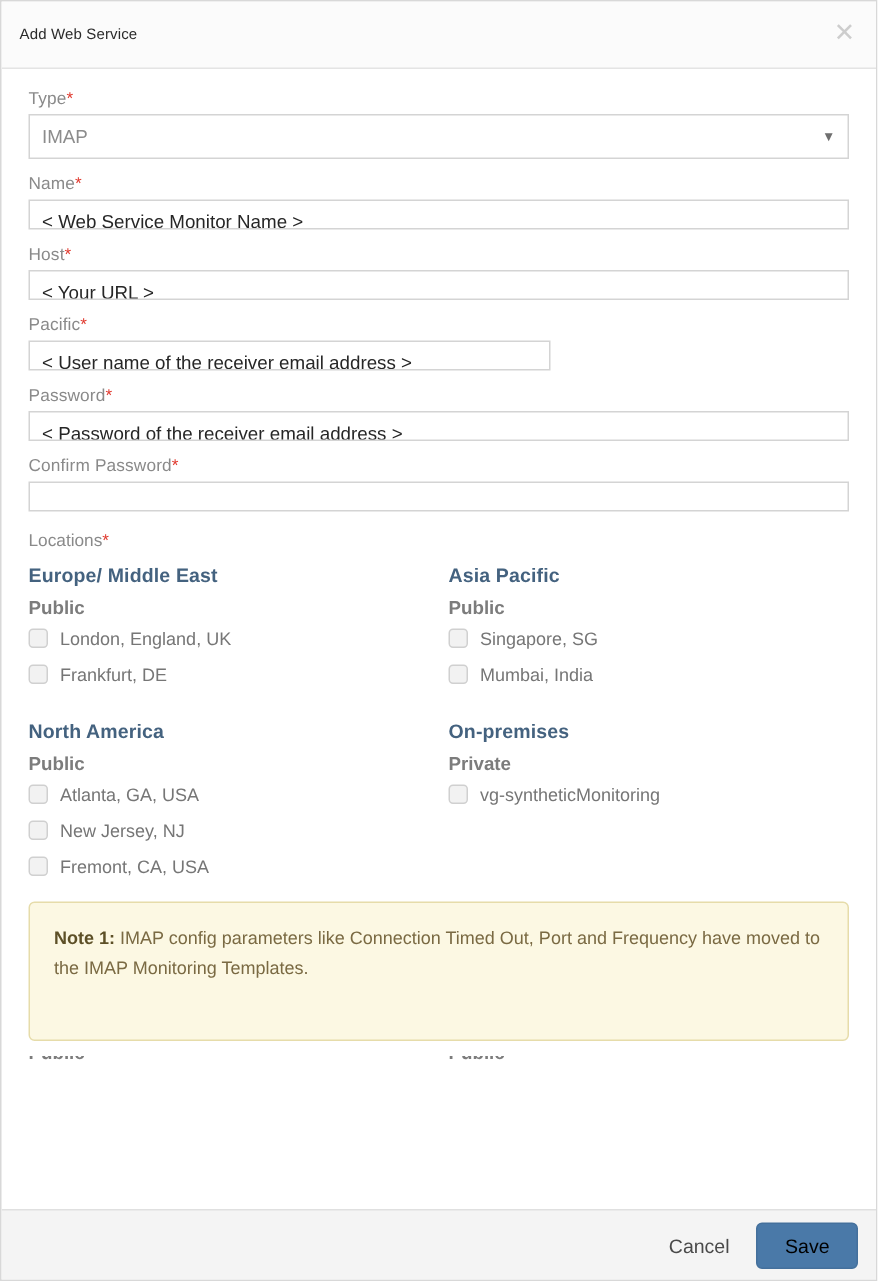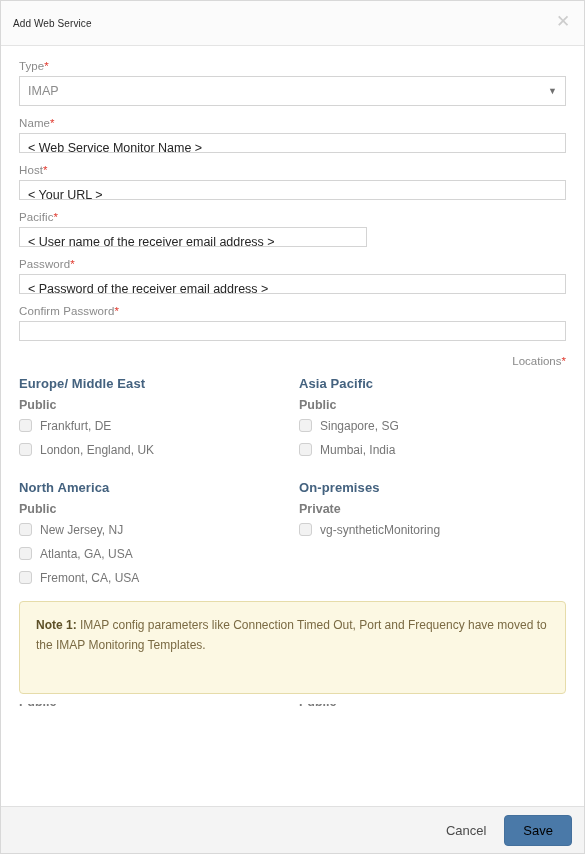--- a/index.html
+++ b/index.html
@@ -103,21 +103,20 @@
     font-size: 9px;
     color: #6f6f6f;
   }
 
   
   .locations-label {
     font-size: 11.5px;
     color: #8a8a8a;
     margin: 14px 0 9px 0;
     display: block;
-    text-align: right;
   }
   .loc-grid {
     display: grid;
     grid-template-columns: 280px 1fr;
     row-gap: 0;
   }
   .loc-col { }
   .region-title {
     font-size: 13px;
     font-weight: bold;
@@ -261,25 +260,25 @@
 
     <label class="locations-label"><span>Locations</span><span class="req">*</span></label>
 
     <div class="loc-grid">
 
       <div class="loc-col">
         <div class="region-title">Europe/ Middle East</div>
         <div class="access-type">Public</div>
         <div class="cb-row">
           <span class="cb"></span>
+          <span class="cb-label">London, England, UK</span>
+        </div>
+        <div class="cb-row">
+          <span class="cb"></span>
           <span class="cb-label">Frankfurt, DE</span>
-        </div>
-        <div class="cb-row">
-          <span class="cb"></span>
-          <span class="cb-label">London, England, UK</span>
         </div>
       </div>
 
       <div class="loc-col">
         <div class="region-title">Asia Pacific</div>
         <div class="access-type">Public</div>
         <div class="cb-row">
           <span class="cb"></span>
           <span class="cb-label">Singapore, SG</span>
         </div>
@@ -287,25 +286,25 @@
           <span class="cb"></span>
           <span class="cb-label">Mumbai, India</span>
         </div>
       </div>
 
       <div class="loc-col">
         <div class="region-title spaced">North America</div>
         <div class="access-type">Public</div>
         <div class="cb-row">
           <span class="cb"></span>
+          <span class="cb-label">Atlanta, GA, USA</span>
+        </div>
+        <div class="cb-row">
+          <span class="cb"></span>
           <span class="cb-label">New Jersey, NJ</span>
-        </div>
-        <div class="cb-row">
-          <span class="cb"></span>
-          <span class="cb-label">Atlanta, GA, USA</span>
         </div>
         <div class="cb-row">
           <span class="cb"></span>
           <span class="cb-label">Fremont, CA, USA</span>
         </div>
       </div>
 
       <div class="loc-col">
         <div class="region-title spaced">On-premises</div>
         <div class="access-type">Private</div>

